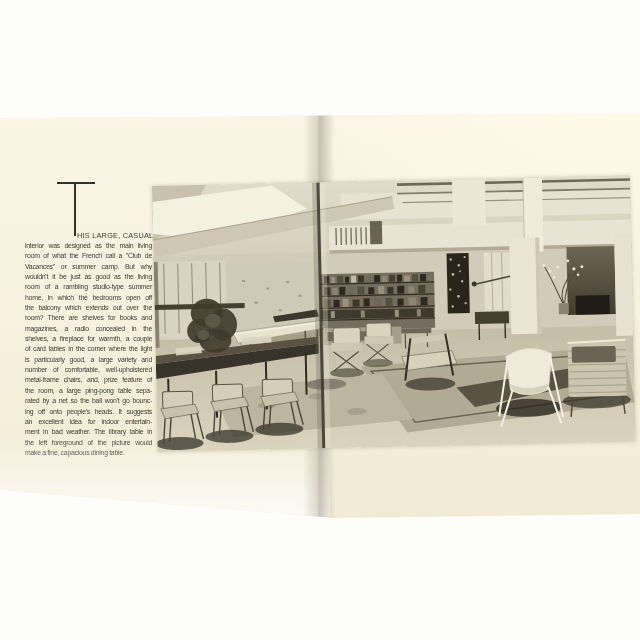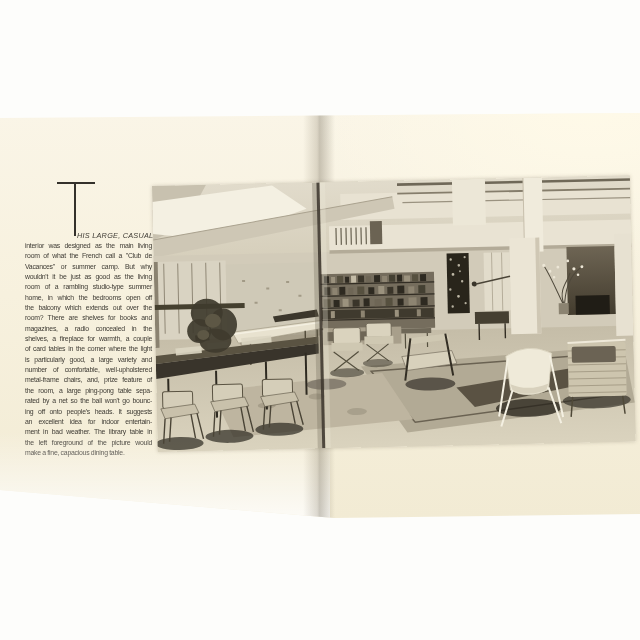--- a/index.html
+++ b/index.html
@@ -28,21 +28,21 @@
     position:absolute;left:303px;top:0;width:32px;height:406px;
     background:linear-gradient(90deg,rgba(120,108,84,0) 0%,rgba(110,99,77,.22) 44%,rgba(84,75,57,.30) 52%,rgba(120,108,84,0) 100%);
     pointer-events:none;
   }
   
   .dropcap-bar-h{position:absolute;left:57px;top:70px;width:38px;height:2.4px;background:#34312b;}
   .dropcap-bar-v{position:absolute;left:73.6px;top:70px;width:2.4px;height:54px;background:#34312b;}
   .sr{position:absolute;width:1px;height:1px;overflow:hidden;clip-path:inset(100%);}
   .lead-line{
     position:absolute;left:77px;top:119px;width:80px;
-    font-size:7.3px;letter-spacing:.25px;color:#3e3b34;white-space:nowrap;font-style:italic;
+    font-size:7.3px;letter-spacing:.25px;color:#3e3b34;white-space:nowrap;
   }
   .body-col{
     position:absolute;left:25px;top:129px;width:127px;color:#3e3b34;
   }
   .body-col .bline{
     height:10.35px;line-height:10.35px;font-size:6.9px;
     letter-spacing:-0.25px;word-spacing:-0.2px;
     text-align:justify;text-align-last:justify;white-space:nowrap;overflow:visible;
   }
   .body-col .bline:last-child{text-align-last:left;}

